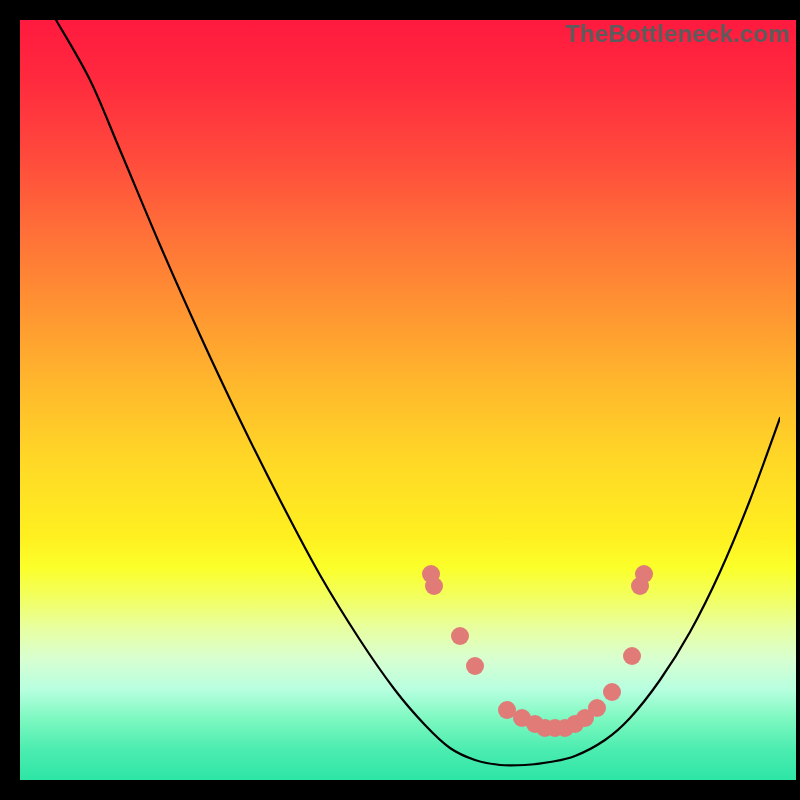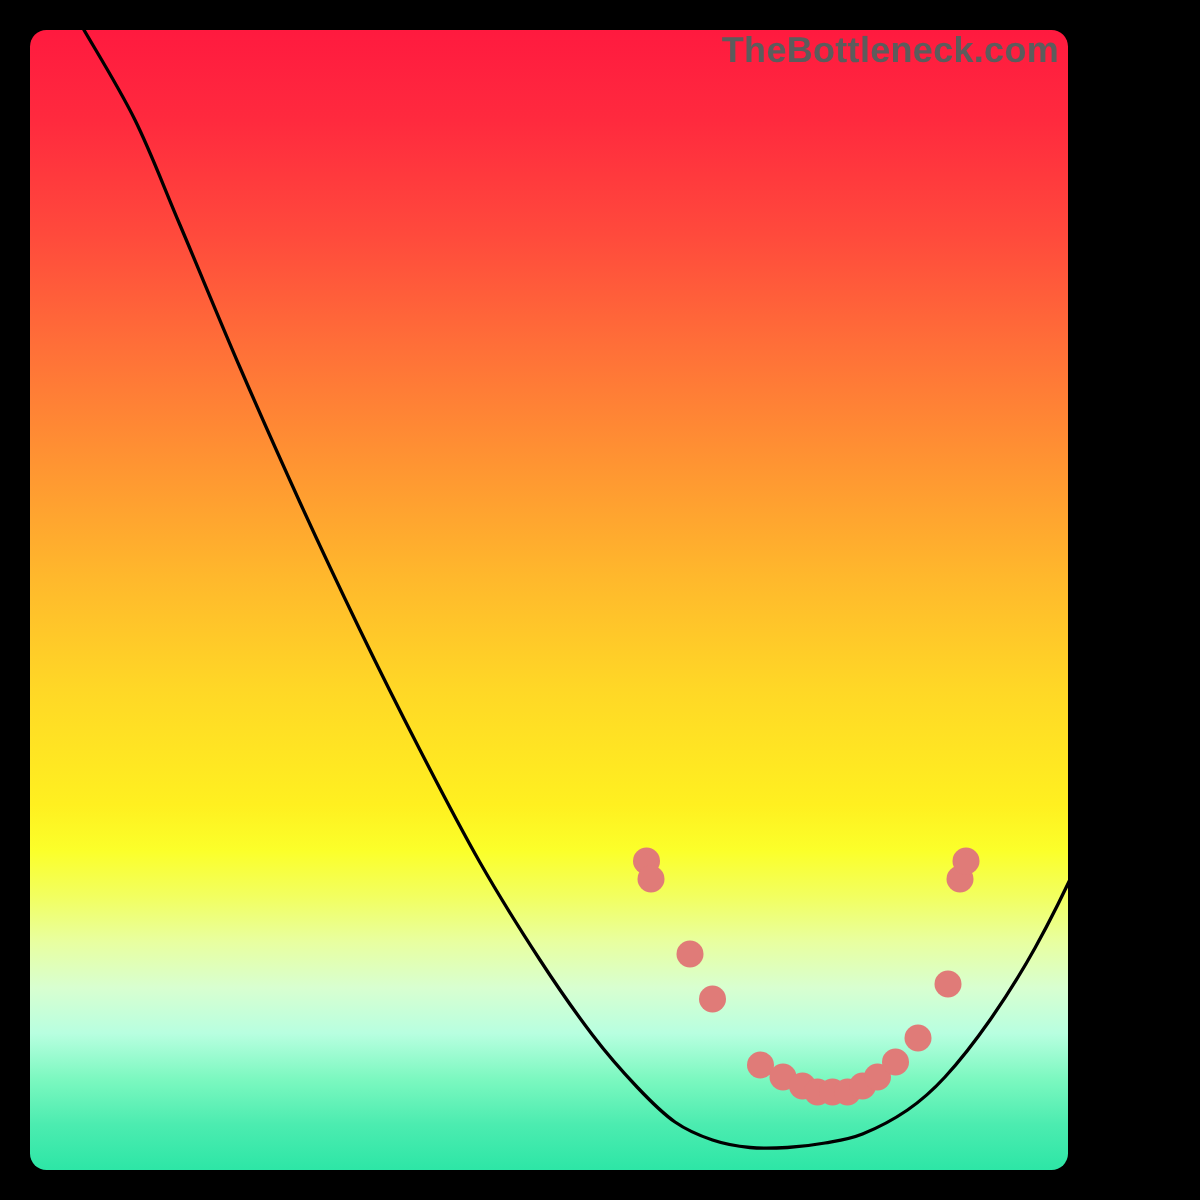--- a/index.html
+++ b/index.html
@@ -7,41 +7,40 @@
     padding: 0;
     width: 800px;
     height: 800px;
     background: #000;
     overflow: hidden;
   }
   .frame {
     position: absolute;
     left: 20px;
     top: 20px;
-    width: 692px;
+    width: 776px;
     height: 760px;
     background: linear-gradient(to bottom,
       #ff1a3f 0%,
       #ff2a3e 8%,
       #ff4a3c 18%,
       #ff7038 28%,
       #ff9432 38%,
       #ffb82c 48%,
       #ffd826 58%,
       #fff020 68%,
       #fbff2a 72%,
       #f2ff60 76%,
       #e8ffa0 80%,
       #d8ffd0 84%,
       #b8ffe0 88%,
       #7cf8c0 92%,
       #4cecb0 96%,
       #2de6a6 100%
     );
-    border-radius: 11px;
   }
   .attribution {
     position: absolute;
     top: 0;
     right: 6px;
     font-family: Arial, Helvetica, sans-serif;
     font-size: 24px;
     font-weight: bold;
     color: #5c5c5c;
     letter-spacing: 0.2px;

